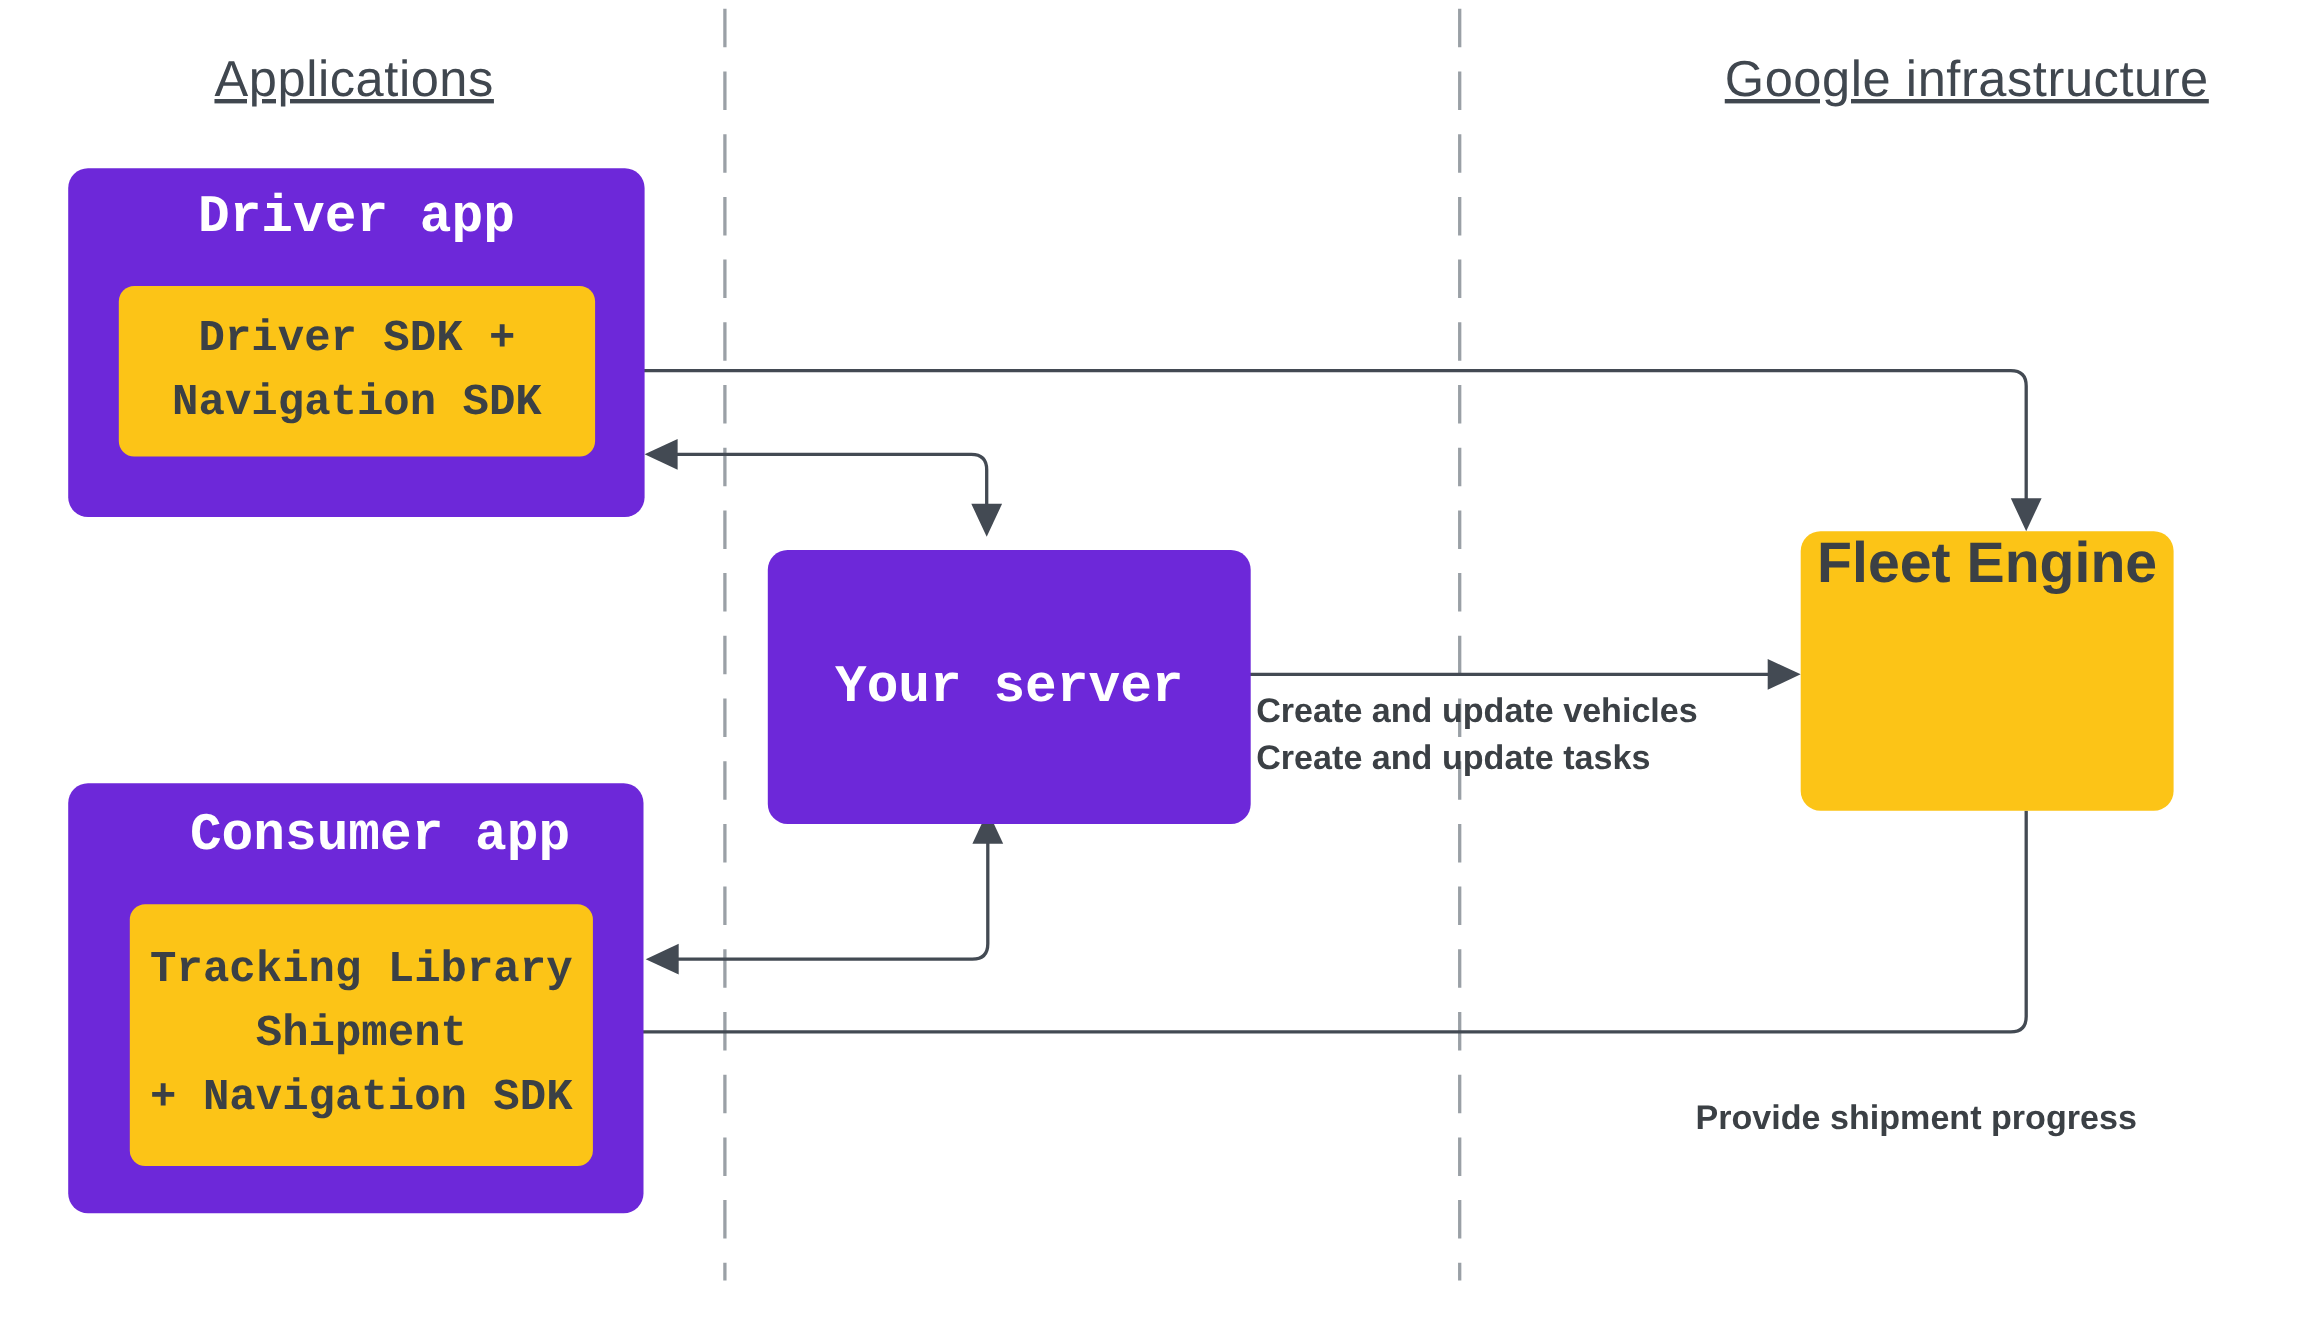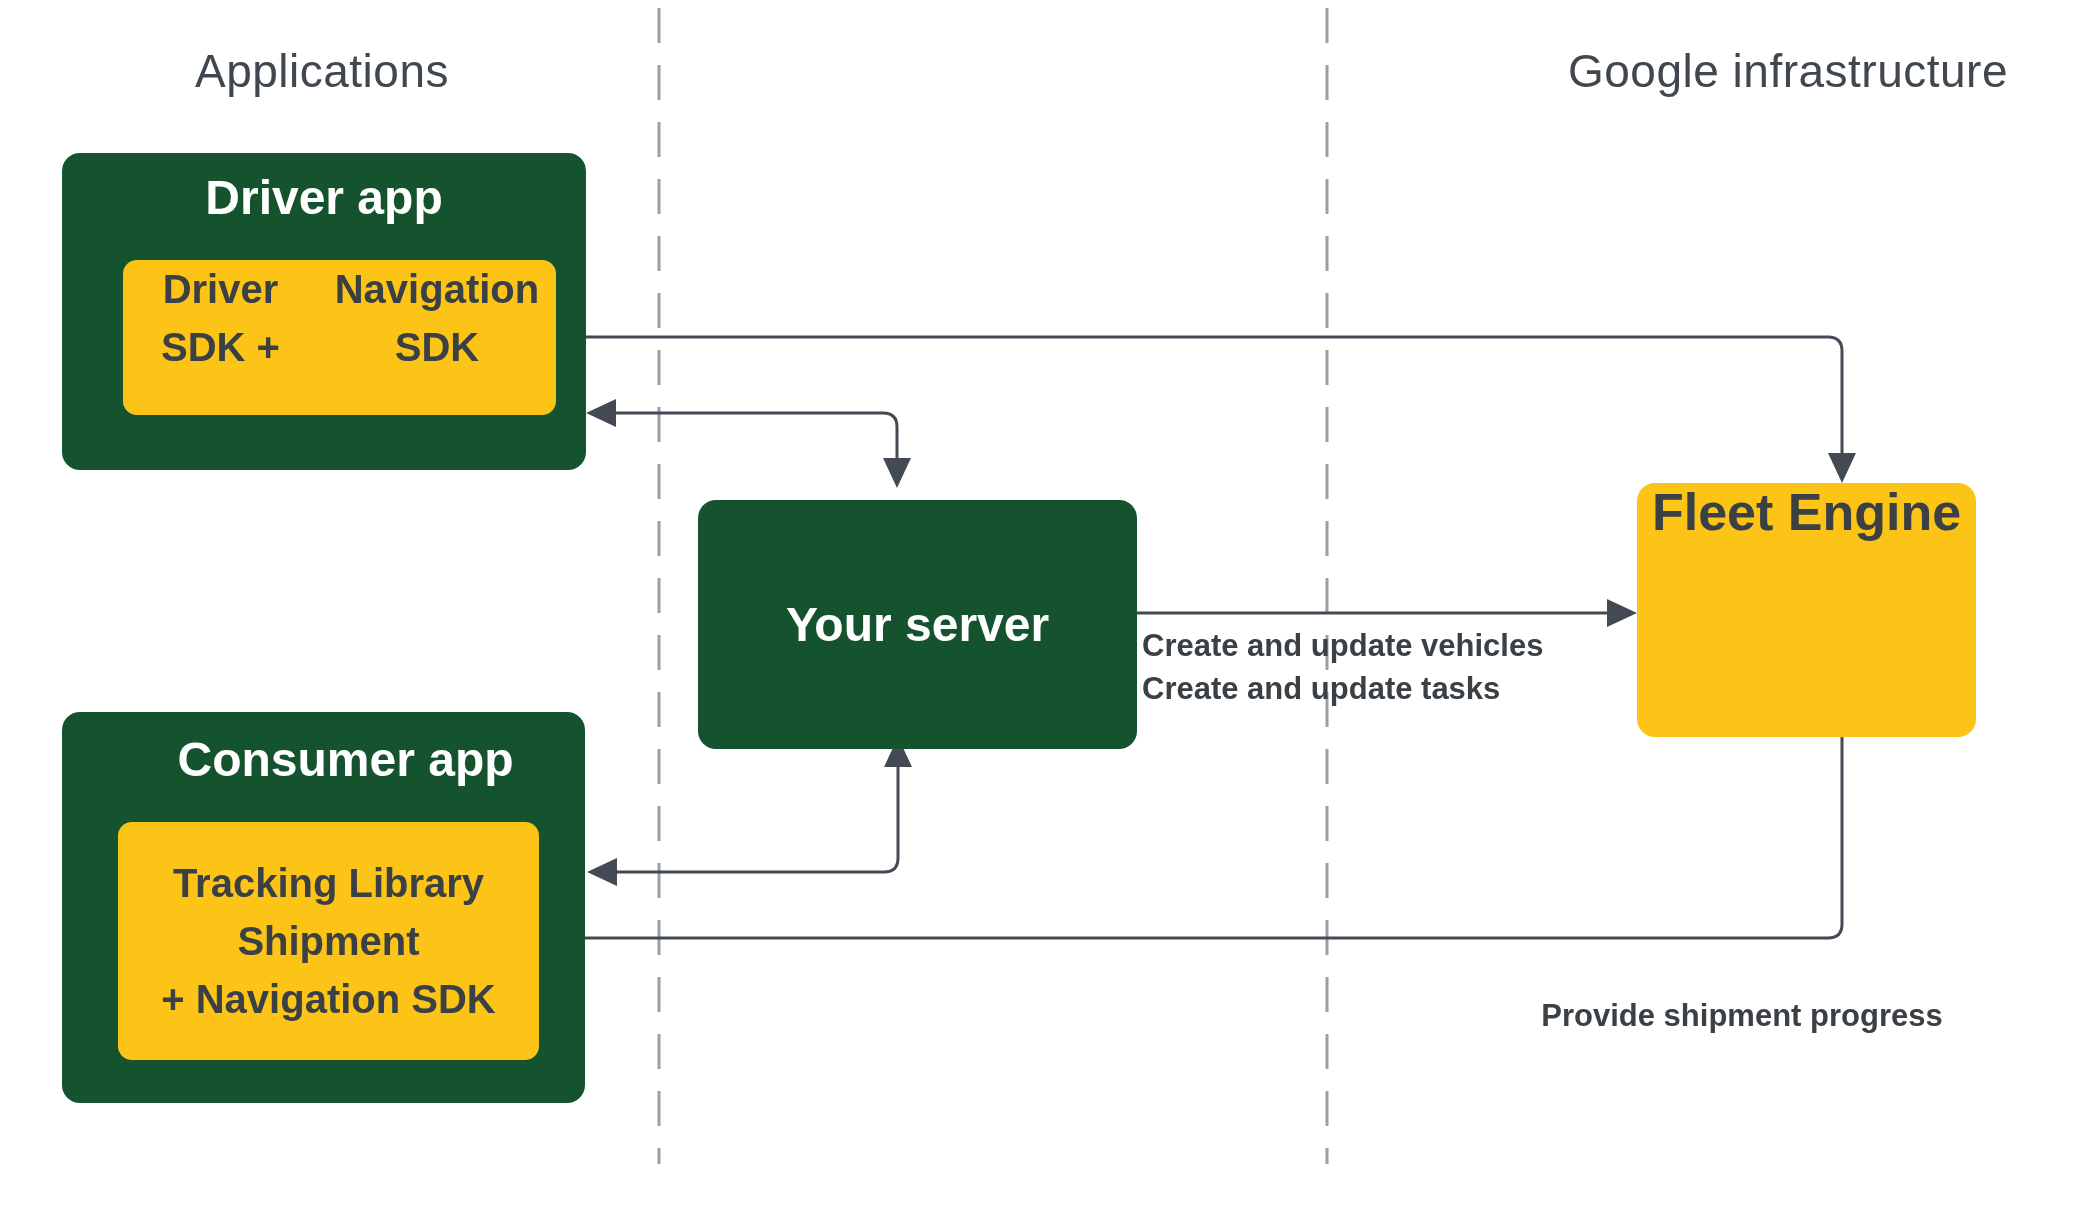--- a/index.html
+++ b/index.html
@@ -18,45 +18,46 @@
   }
   .col-heading {
     position: absolute;
     width: 520px;
     top: 44px;
     text-align: center;
     font-size: 46px;
     font-weight: 400;
     color: #40474F;
     letter-spacing: 0.5px;
+    text-decoration: underline;
   }
   .heading-apps   { left: 62px;  }
   .heading-yours  { left: 687px; }
   .heading-google { left: 1528px;}
 
   .node {
     position: absolute;
     box-sizing: border-box;
     border-radius: 18px;
   }
-  .node.blue   { background: #14532d; }
+  .node.blue   { background: #6d28d9; font-family: Liberation Mono, monospace; }
   .node.yellow { background: #FCC417; }
 
   .node-title {
     text-align: center;
     font-weight: 700;
     color: #ffffff;
     font-size: 48px;
     line-height: 58px;
   }
   .driver-app   { left: 62px;  top: 153px; width: 524px; height: 317px; }
   .driver-app .node-title { padding-top: 16px; }
-  .driver-sdk   { left: 61px;  top: 107px; width: 433px; height: 155px;
+  .driver-sdk   { left: 46px;  top: 107px; width: 433px; height: 155px;
                   position: absolute; border-radius: 14px;
-                  display: flex; flex-direction: row; justify-content: center; }
+                  display: flex; flex-direction: column; justify-content: center; }
   .consumer-app { left: 62px;  top: 712px; width: 523px; height: 391px; }
   .consumer-app .node-title { padding-top: 19px; padding-left: 44px; }
   .shipment-sdk { left: 56px;  top: 110px; width: 421px; height: 238px;
                   position: absolute; border-radius: 14px;
                   display: flex; flex-direction: column; justify-content: center; }
   .sdk-line {
     display: block;
     text-align: center;
     font-weight: 700;
     font-size: 40px;

